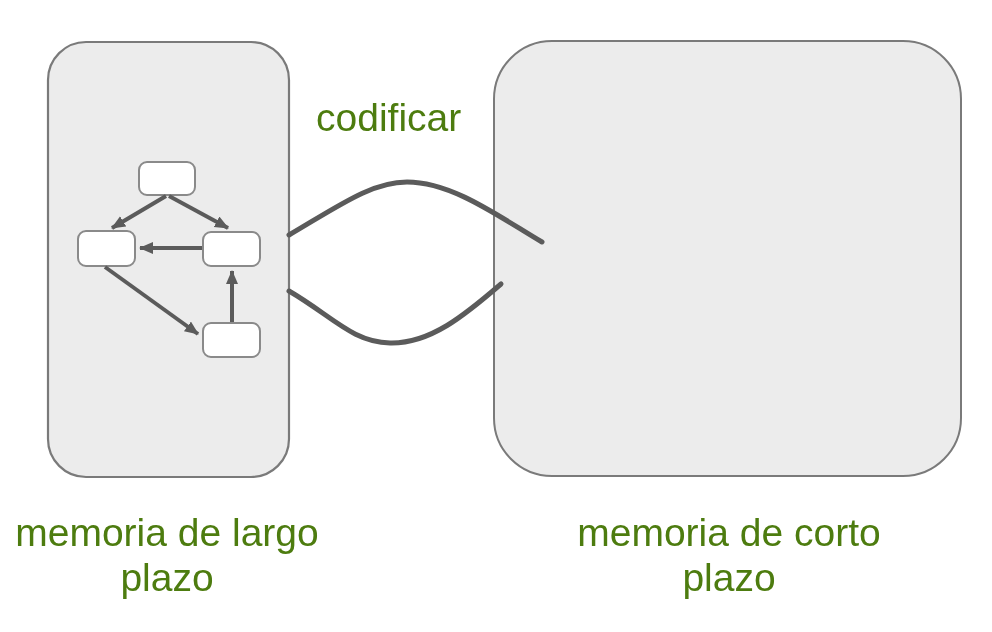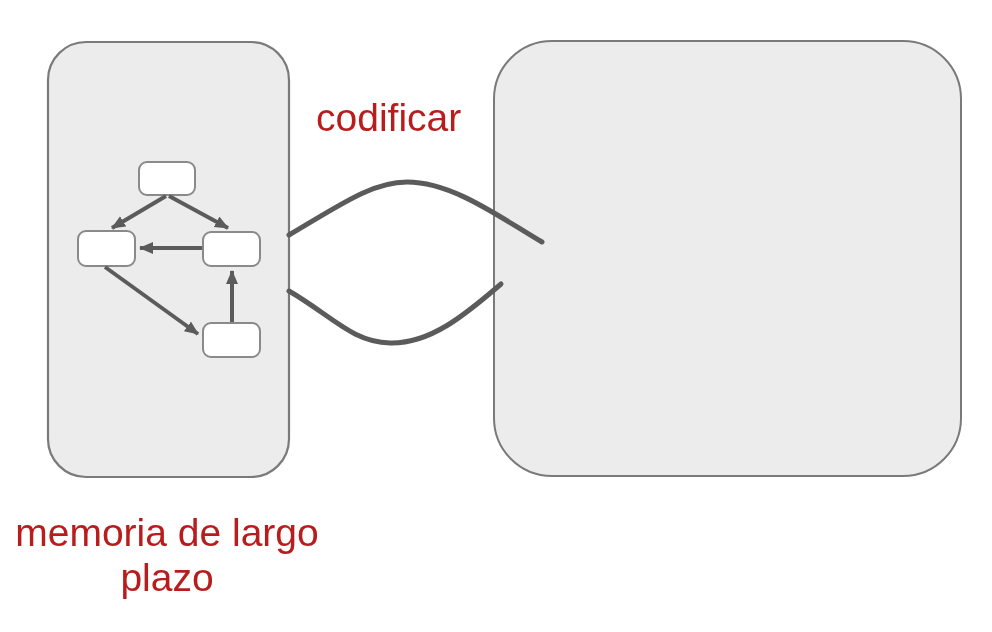--- a/index.html
+++ b/index.html
@@ -1,16 +1,16 @@
 <!DOCTYPE html>
 <html><head>
 <meta charset="utf-8">
 <style>
   html,body{margin:0;padding:0;background:#ffffff;width:992px;height:632px;overflow:hidden;}
-  #stage{position:relative;width:960px;height:632px;font-family:"Liberation Sans",sans-serif;color:#b91c1c;text-decoration:underline;}
+  #stage{position:relative;width:960px;height:632px;font-family:"Liberation Sans",sans-serif;color:#4d7c0f;text-decoration:underline;}
   #shapes{position:absolute;left:0;top:0;}
   .label{position:absolute;font-size:39px;line-height:1.18;white-space:nowrap;}
   .caption{position:absolute;font-size:39px;line-height:45px;text-align:center;width:340px;}
 </style>
 </head>
 <body>
 
 <div id="stage">
   <svg id="shapes" width="992" height="632" viewBox="0 0 992 632">
     <defs>
@@ -32,13 +32,14 @@
     <line x1="202" y1="248" x2="140" y2="248" stroke="#5b5b5b" stroke-width="4" marker-end="url(#arrow)"></line>
     <line x1="105" y1="267" x2="198" y2="334" stroke="#5b5b5b" stroke-width="4" marker-end="url(#arrow)"></line>
     <line x1="232" y1="322" x2="232" y2="271" stroke="#5b5b5b" stroke-width="4" marker-end="url(#arrow)"></line>
 
     <path d="M 289,235 C 340,205 372,182 407,182 C 452,182 498,216 542,242" fill="none" stroke="#5b5b5b" stroke-width="5" stroke-linecap="round"></path>
     <path d="M 289,291 C 332,316 352,342 390,343 C 430,344 465,315 501,284" fill="none" stroke="#5b5b5b" stroke-width="5" stroke-linecap="round"></path>
   </svg>
 
   <div class="label" style="left:316px;top:95px;">codificar</div>
   <div class="caption" style="left:-3px;top:510px;">memoria de largo plazo</div>
+  <div class="caption" style="left:559px;top:510px;">memoria de corto plazo</div>
 </div>
 
 </body></html>

